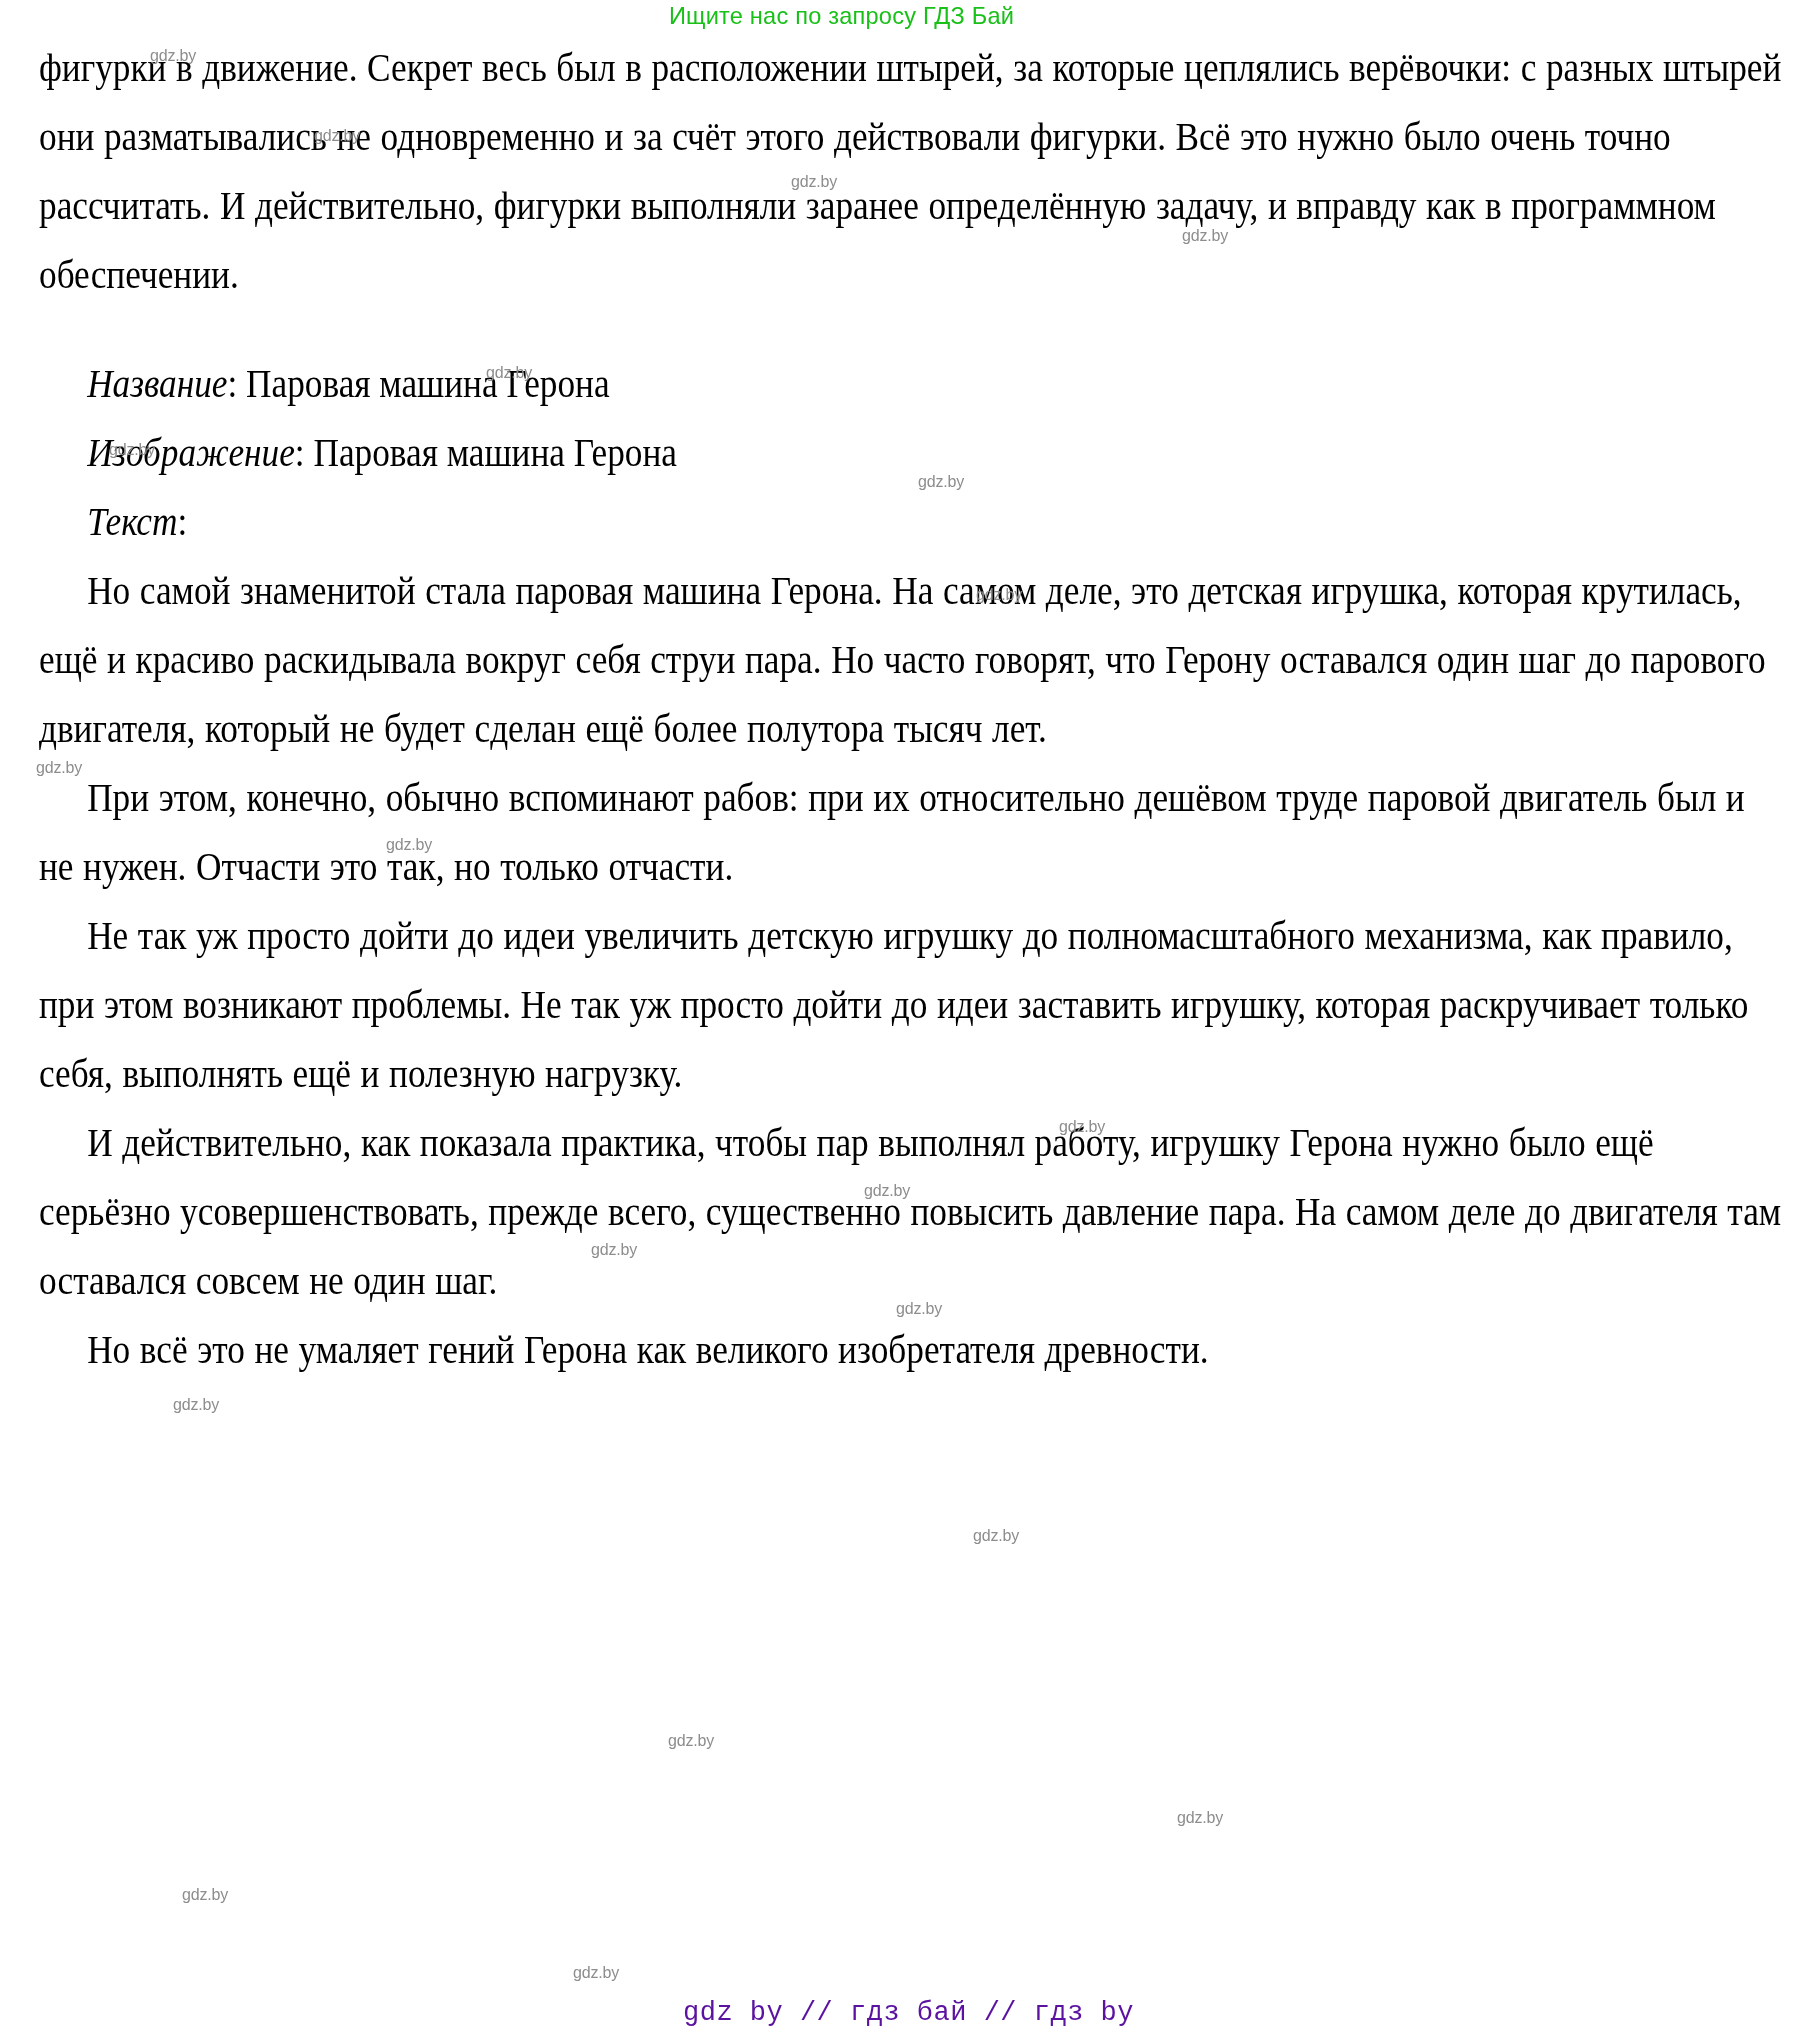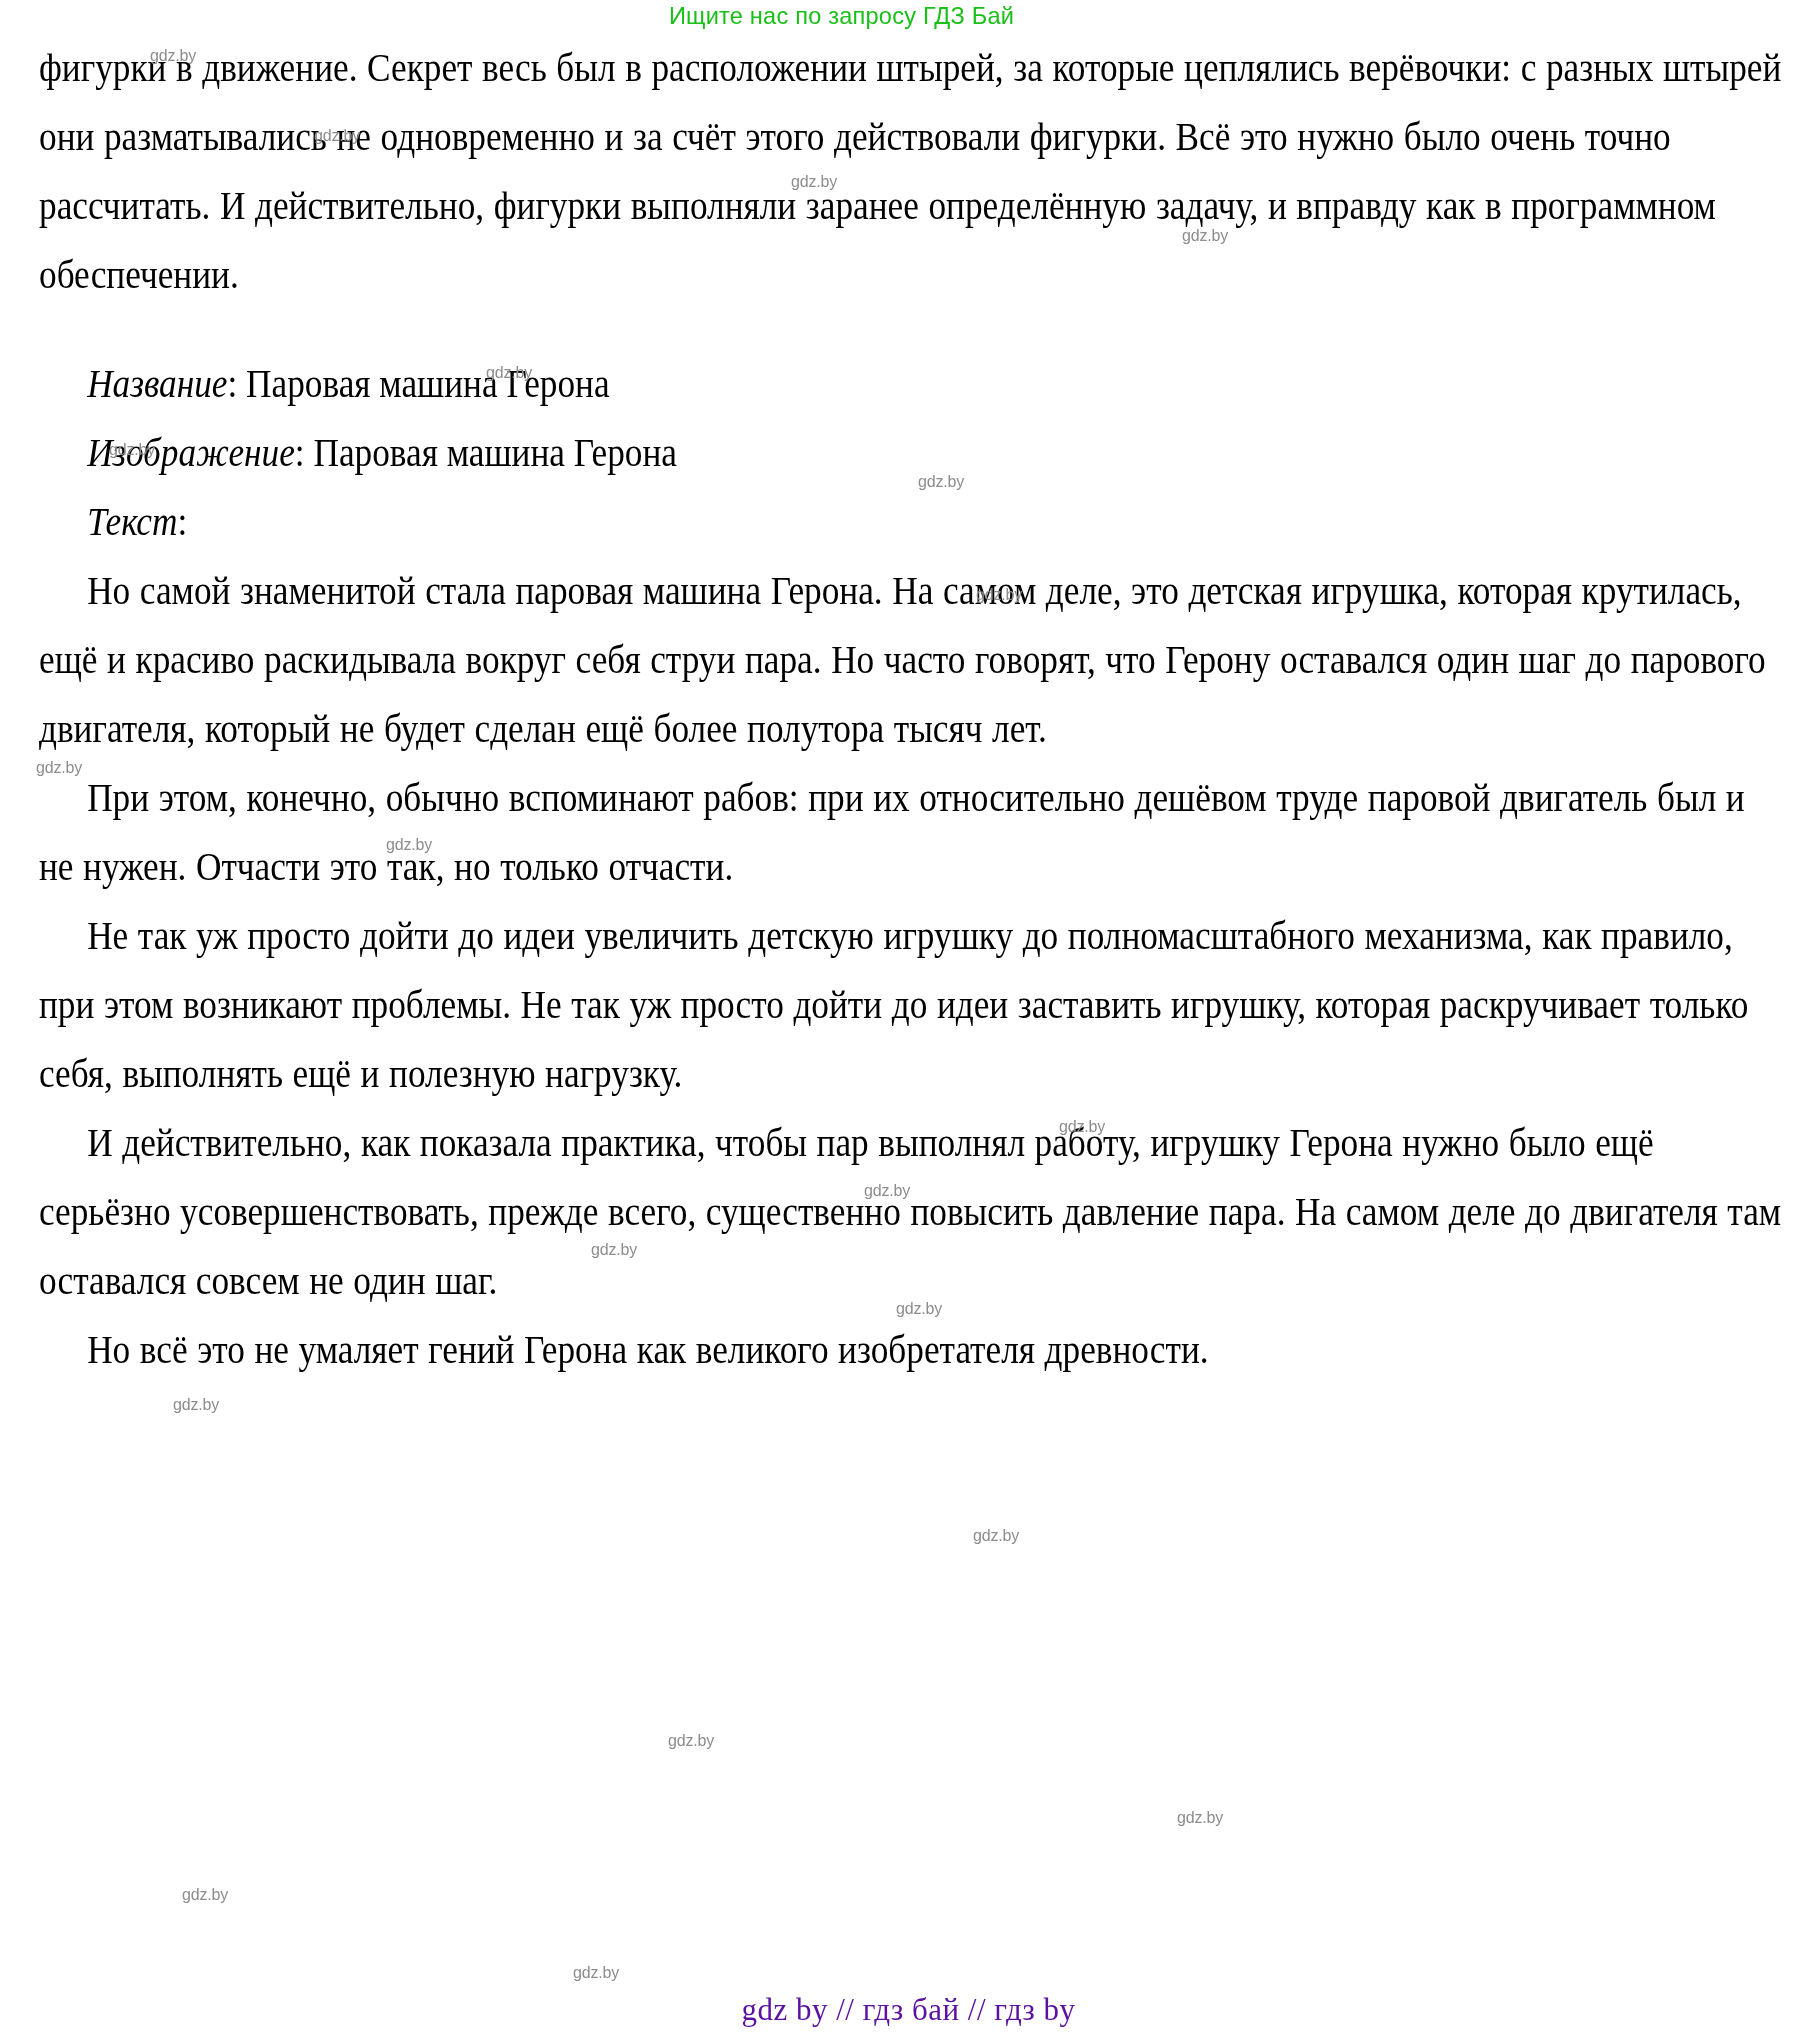--- a/index.html
+++ b/index.html
@@ -92,22 +92,22 @@
 
   
   .footer {
     position: absolute;
     left: 0;
     bottom: 12.7px;
     width: 1817px;
     text-align: center;
   }
   .footer-text {
-    font-family: Liberation Serif, serif;
-    font-size: 31px;
+    font-family: Liberation Mono, monospace;
+    font-size: 27px;
     color: #5b12a0;
     letter-spacing: 0.5px;
     white-space: nowrap;
   }
 </style>
 </head>
 <body>
 
 <div class="promo-header">
   <span class="promo-header-text">Ищите нас по запросу ГДЗ Бай</span>

